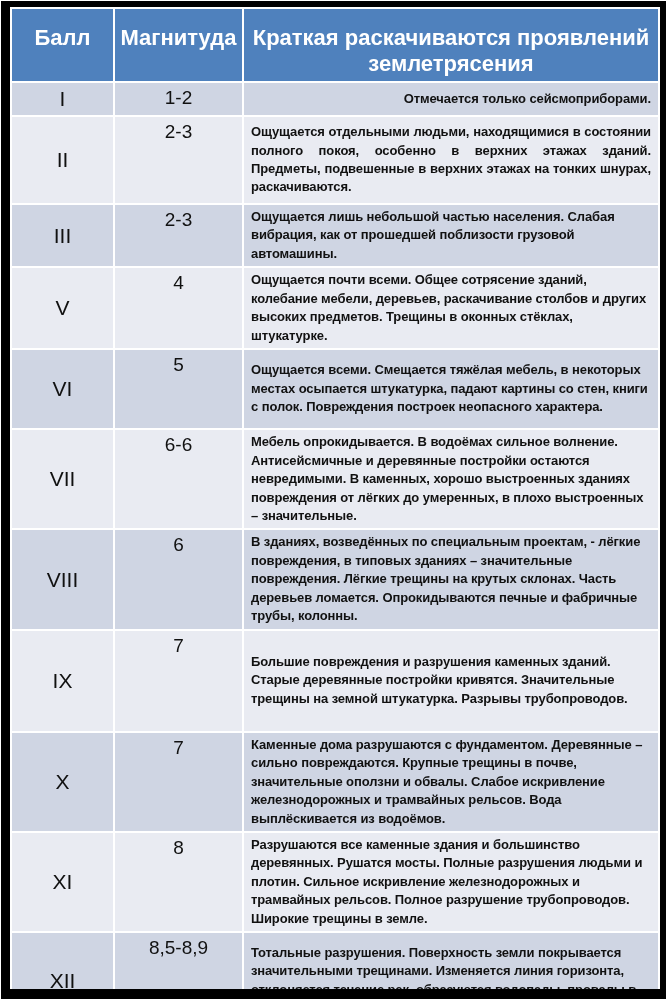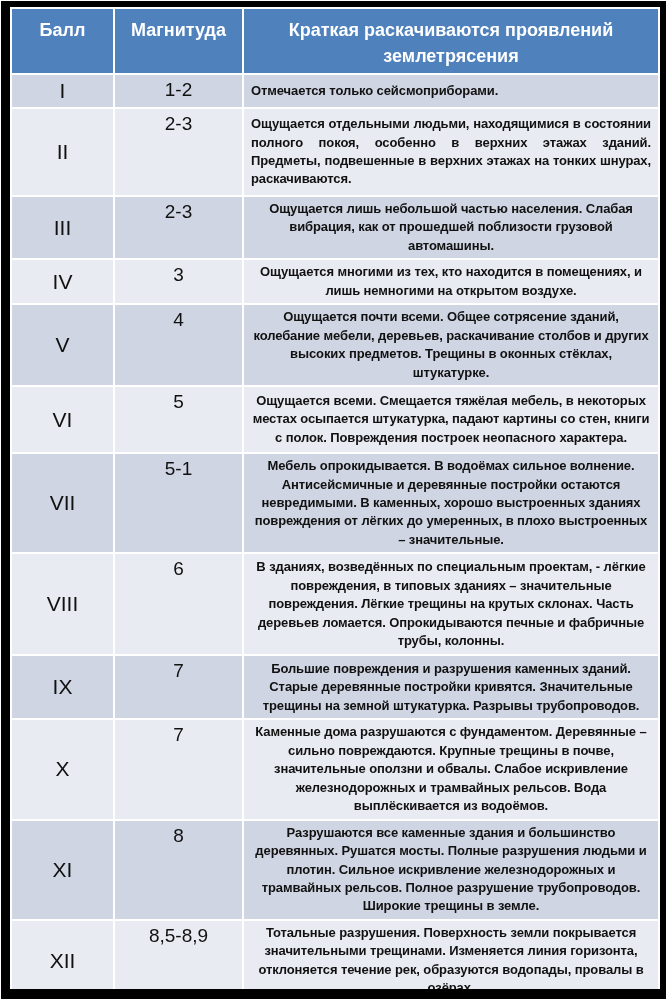--- a/index.html
+++ b/index.html
@@ -35,23 +35,23 @@
   col.c-score { width: 101px; }
   col.c-mag   { width: 127px; }
 
   thead tr { height: 60px; }
   th {
     background: #4F81BD;
     color: #ffffff;
     font-weight: bold;
     vertical-align: top;
     text-align: center;
-    font-size: 18px;
+    font-size: 22px;
     line-height: 26px;
-    padding: 8px 4px 4px 4px;
+    padding: 16px 4px 4px 4px;
   }
 
   tbody td { color: #111111; }
   tbody tr:nth-child(odd)  td { background: #CFD5E3; }
   tbody tr:nth-child(even) td { background: #E9EBF2; }
 
   td.score {
     font-size: 21px;
     text-align: center;
     vertical-align: middle;
@@ -61,28 +61,28 @@
   td.mag {
     font-size: 19px;
     text-align: center;
     vertical-align: top;
     font-weight: 400;
     padding: 4px 4px 0 4px;
   }
   td.desc {
     font-size: 13px;
     font-weight: bold;
-    text-align: center;
+    text-align: left;
     vertical-align: middle;
     line-height: 1.42;
     padding: 3px 7px;
     letter-spacing: -0.1px;
   }
 
-  tbody tr:nth-child(1) td.desc { text-align: left; }
+  tbody tr:nth-child(1) td.desc { text-align: right; }
   tbody tr:nth-child(2) td.desc { text-align: justify; }
 
   tbody tr:nth-child(1)  { height: 32px; }
   tbody tr:nth-child(2)  { height: 86px; }
   tbody tr:nth-child(3)  { height: 61px; }
   tbody tr:nth-child(4)  { height: 42px; }
   tbody tr:nth-child(5)  { height: 78px; }
   tbody tr:nth-child(6)  { height: 65px; }
   tbody tr:nth-child(7)  { height: 95px; }
   tbody tr:nth-child(8)  { height: 100px; }
@@ -119,37 +119,32 @@
             <td class="score">II</td>
             <td class="mag">2-3</td>
             <td class="desc">Ощущается отдельными людьми, находящимися в состоянии полного покоя, особенно в верхних этажах зданий. Предметы, подвешенные в верхних этажах на тонких шнурах, раскачиваются.</td>
           </tr>
           <tr>
             <td class="score">III</td>
             <td class="mag">2-3</td>
             <td class="desc">Ощущается лишь небольшой частью населения. Слабая вибрация, как от прошедшей поблизости грузовой автомашины.</td>
           </tr>
           <tr>
-            <td class="score">IV</td>
-            <td class="mag">3</td>
-            <td class="desc">Ощущается многими из тех, кто находится в помещениях, и лишь немногими на открытом воздухе.</td>
-          </tr>
-          <tr>
             <td class="score">V</td>
             <td class="mag">4</td>
             <td class="desc">Ощущается почти всеми. Общее сотрясение зданий, колебание мебели, деревьев, раскачивание столбов и других высоких предметов. Трещины в оконных стёклах, штукатурке.</td>
           </tr>
           <tr>
             <td class="score">VI</td>
             <td class="mag">5</td>
             <td class="desc">Ощущается всеми. Смещается тяжёлая мебель, в некоторых местах осыпается штукатурка, падают картины со стен, книги с полок. Повреждения построек неопасного характера.</td>
           </tr>
           <tr>
             <td class="score">VII</td>
-            <td class="mag">5-1</td>
+            <td class="mag">6-6</td>
             <td class="desc">Мебель опрокидывается. В водоёмах сильное волнение. Антисейсмичные и деревянные постройки остаются невредимыми. В каменных, хорошо выстроенных зданиях повреждения от лёгких до умеренных, в плохо выстроенных – значительные.</td>
           </tr>
           <tr>
             <td class="score">VIII</td>
             <td class="mag">6</td>
             <td class="desc">В зданиях, возведённых по специальным проектам, - лёгкие повреждения, в типовых зданиях – значительные повреждения. Лёгкие трещины на крутых склонах. Часть деревьев ломается. Опрокидываются печные и фабричные трубы, колонны.</td>
           </tr>
           <tr>
             <td class="score">IX</td>
             <td class="mag">7</td>

